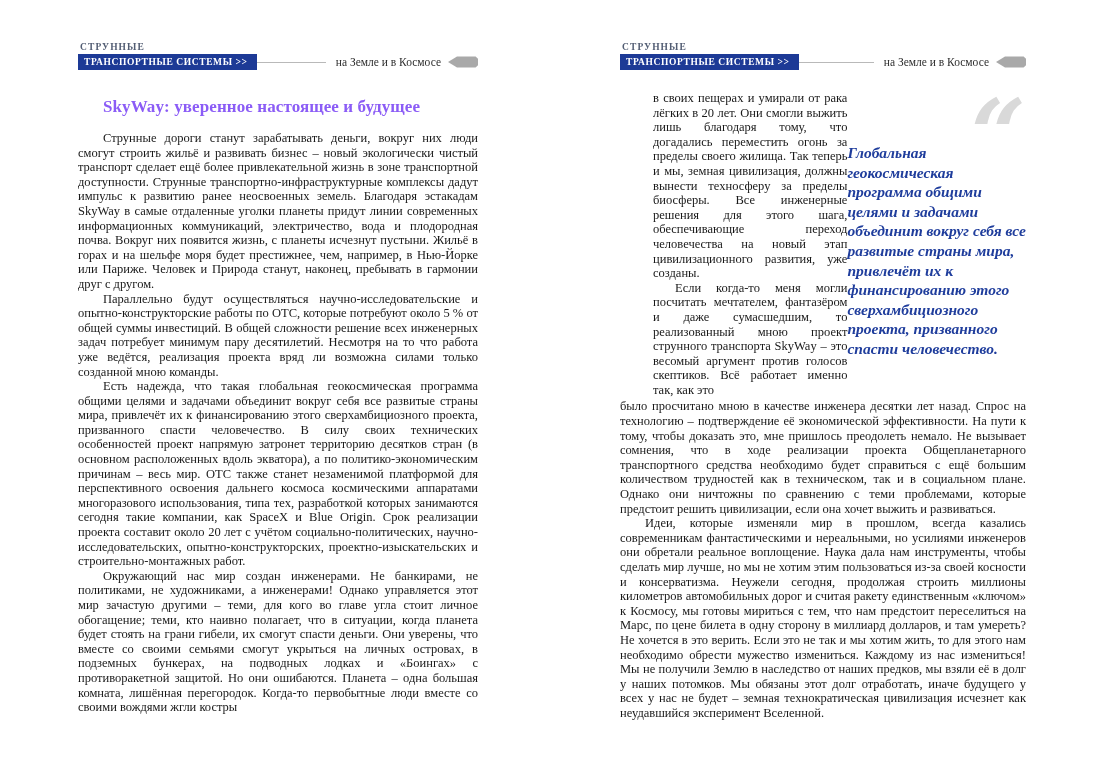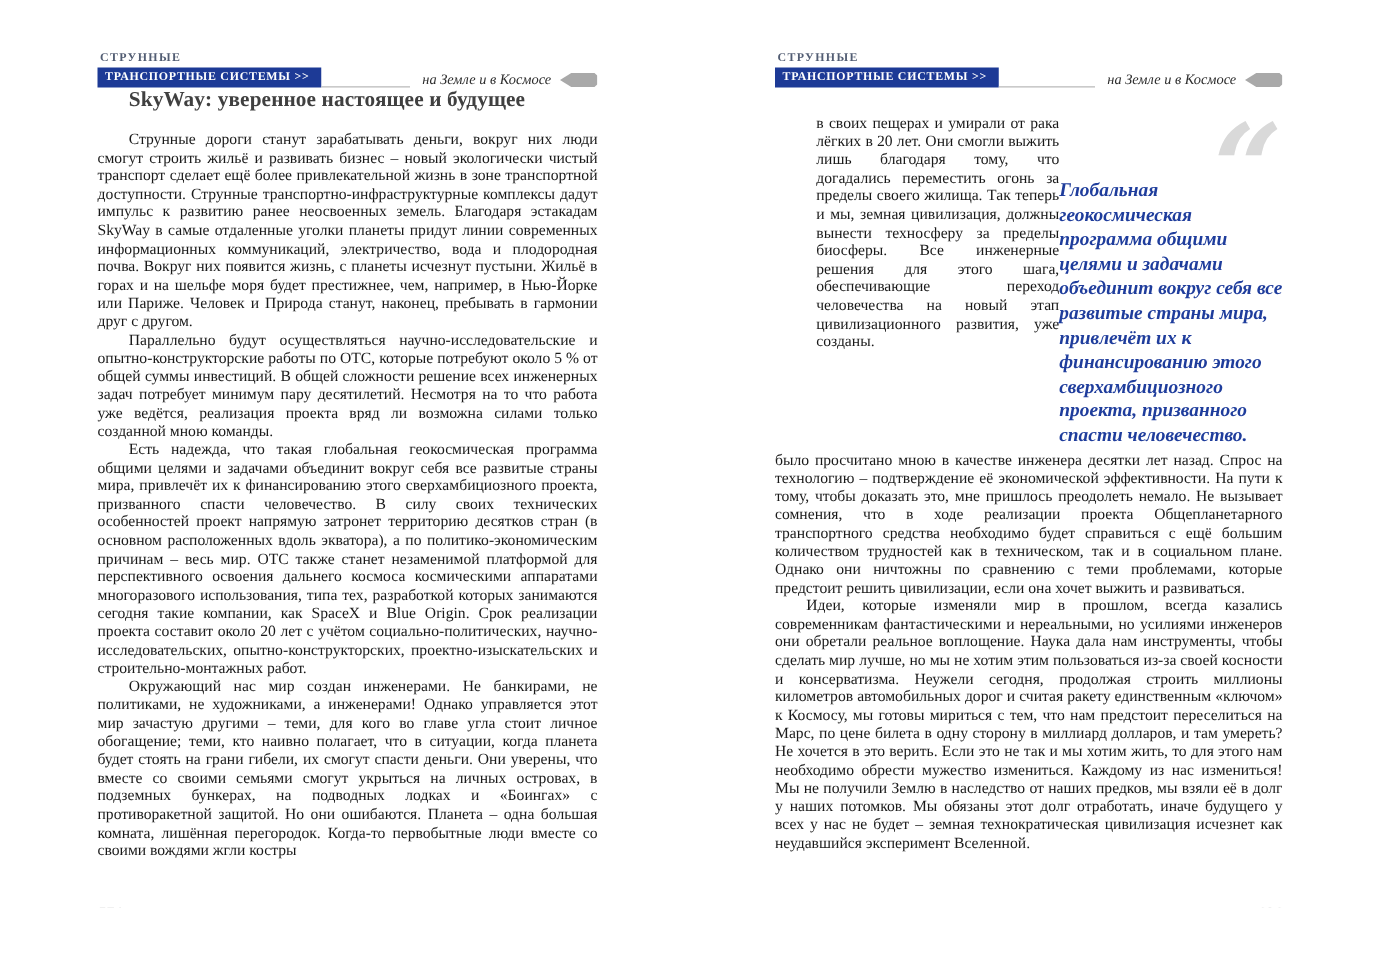--- a/index.html
+++ b/index.html
@@ -28,57 +28,57 @@
     font-family: "Liberation Serif", serif;
     font-size: 9.5px;
     font-weight: bold;
     letter-spacing: 1.1px;
     color: #525d73;
     padding-left: 2px;
     margin-bottom: 2px;
   }
   .header-row {
     display: flex;
-    align-items: flex-end;
+    align-items: center;
   }
   .brand-box {
     background: #1d3a96;
     color: #ffffff;
     font-size: 9.5px;
     font-weight: bold;
     letter-spacing: 0.6px;
     padding: 3px 9px 3px 6px;
     white-space: nowrap;
   }
   .header-rule {
     flex: 1;
     height: 1px;
     background: #b9b9b9;
     margin: 0 10px 0 0;
   }
   .tagline {
     font-size: 11.5px;
     color: #2e2e2e;
     white-space: nowrap;
-    font-style: italic;
   }
   .arrow-left {
     width: 30px;
     height: 12px;
     background: #a9a9a9;
     margin-left: 7px;
     clip-path: polygon(0 50%, 30% 4%, 92% 4%, 100% 22%, 100% 78%, 92% 96%, 30% 96%);
   }
 
   
   .article-title {
     font-size: 17px;
     font-weight: bold;
-    color: #404040;
+    color: #8b5cf6;
     padding-left: 25px;
+    margin-top: 27px;
     margin-bottom: 14px;
     letter-spacing: 0.1px;
   }
   .body-p {
     font-size: 12.5px;
     line-height: 14.6px;
     text-align: justify;
     color: #191919;
   }
   .indent { text-indent: 25px; }
@@ -163,20 +163,21 @@
         <span class="brand-box">ТРАНСПОРТНЫЕ СИСТЕМЫ  &gt;&gt;</span>
         <span class="header-rule"></span>
         <span class="tagline">на Земле и в Космосе</span>
         <span class="arrow-left"></span>
       </div>
     </div>
 
     <div class="columns-row">
       <div class="text-col">
         <p class="body-p col-p">в своих пещерах и умирали от рака лёгких в 20 лет. Они смогли выжить лишь благодаря тому, что догадались переместить огонь за пределы своего жилища. Так теперь и мы, земная цивилизация, должны вынести техносферу за пределы биосферы. Все инженерные решения для этого шага, обеспечивающие переход человечества на новый этап цивилизационного развития, уже созданы.</p>
+        <p class="body-p col-p indent">Если когда-то меня могли посчитать мечтателем, фантазёром и даже сумасшедшим, то реализованный мною проект струнного транспорта SkyWay – это весомый аргумент против голосов скептиков. Всё работает именно так, как это</p>
       </div>
       <div class="quote-col">
         <div class="quote-glyph">“</div>
         <div class="pull-quote">Глобальная геокосмическая программа общими целями и задачами объединит вокруг себя все развитые страны мира, привлечёт их к финансированию этого сверхамбициозного проекта, призванного спасти человечество.</div>
       </div>
     </div>
 
     <div class="fullwidth-block">
       <p class="body-p">было просчитано мною в качестве инженера десятки лет назад. Спрос на технологию – подтверждение её экономической эффективности. На пути к тому, чтобы доказать это, мне пришлось преодолеть немало. Не вызывает сомнения, что в ходе реализации проекта Общепланетарного транспортного средства необходимо будет справиться с ещё большим количеством трудностей как в техническом, так и в социальном плане. Однако они ничтожны по сравнению с теми проблемами, которые предстоит решить цивилизации, если она хочет выжить и развиваться.</p>
       <p class="body-p indent">Идеи, которые изменяли мир в прошлом, всегда казались современникам фантастическими и нереальными, но усилиями инженеров они обретали реальное воплощение. Наука дала нам инструменты, чтобы сделать мир лучше, но мы не хотим этим пользоваться из-за своей косности и консерватизма. Неужели сегодня, продолжая строить миллионы километров автомобильных дорог и считая ракету единственным «ключом» к Космосу, мы готовы мириться с тем, что нам предстоит переселиться на Марс, по цене билета в одну сторону в миллиард долларов, и там умереть? Не хочется в это верить. Если это не так и мы хотим жить, то для этого нам необходимо обрести мужество измениться. Каждому из нас измениться! Мы не получили Землю в наследство от наших предков, мы взяли её в долг у наших потомков. Мы обязаны этот долг отработать, иначе будущего у всех у нас не будет – земная технократическая цивилизация исчезнет как неудавшийся эксперимент Вселенной.</p>

